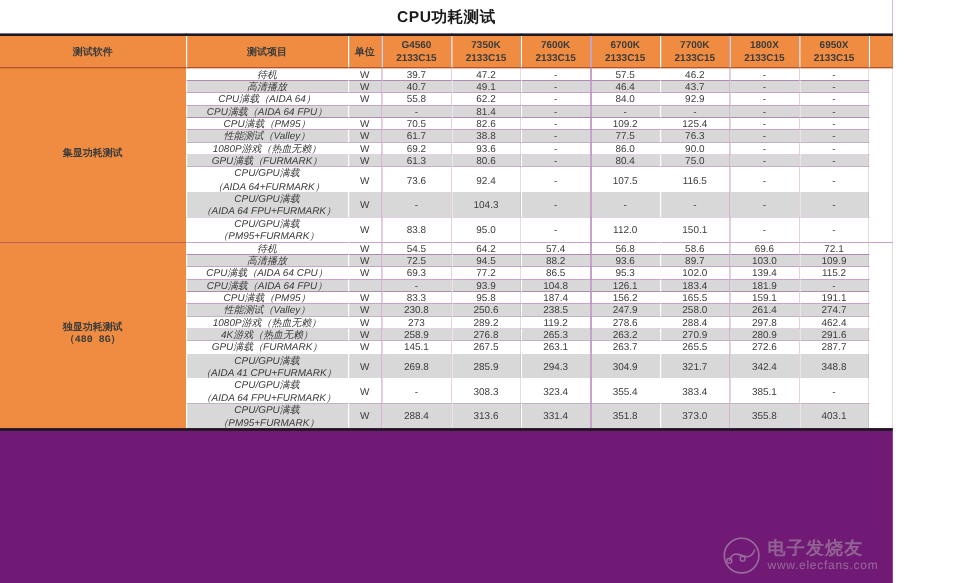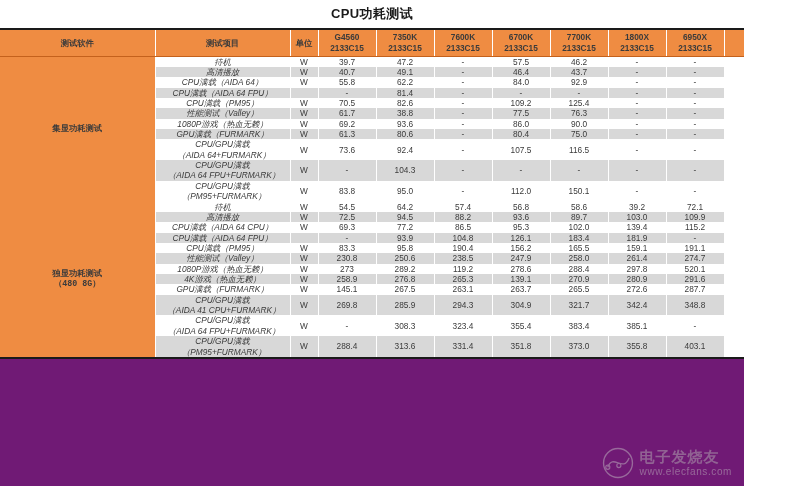--- a/index.html
+++ b/index.html
@@ -310,21 +310,21 @@
             <span class="g-line">独显功耗测试</span>
             <span class="g-line">（480 8G）</span>
           </td>
           <td class="item-cell"><span>待机</span></td>
           <td class="unit-cell">W</td>
           <td class="val-cell">54.5</td>
           <td class="val-cell">64.2</td>
           <td class="val-cell">57.4</td>
           <td class="val-cell">56.8</td>
           <td class="val-cell">58.6</td>
-          <td class="val-cell">39.2</td>
+          <td class="val-cell">69.6</td>
           <td class="val-cell">72.1</td>
           <td class="note-cell" rowspan="12">越低越好</td>
         </tr>
         <tr class="r-even">
           <td class="item-cell"><span>高清播放</span></td>
           <td class="unit-cell">W</td>
           <td class="val-cell">72.5</td>
           <td class="val-cell">94.5</td>
           <td class="val-cell">88.2</td>
           <td class="val-cell">93.6</td>
@@ -352,21 +352,21 @@
           <td class="val-cell">126.1</td>
           <td class="val-cell">183.4</td>
           <td class="val-cell">181.9</td>
           <td class="val-cell">-</td>
         </tr>
         <tr class="r-odd">
           <td class="item-cell"><span>CPU满载（PM95）</span></td>
           <td class="unit-cell">W</td>
           <td class="val-cell">83.3</td>
           <td class="val-cell">95.8</td>
-          <td class="val-cell">190.4</td>
+          <td class="val-cell">187.4</td>
           <td class="val-cell">156.2</td>
           <td class="val-cell">165.5</td>
           <td class="val-cell">159.1</td>
           <td class="val-cell">191.1</td>
         </tr>
         <tr class="r-even">
           <td class="item-cell"><span>性能测试（Valley）</span></td>
           <td class="unit-cell">W</td>
           <td class="val-cell">230.8</td>
           <td class="val-cell">250.6</td>
@@ -378,29 +378,29 @@
         </tr>
         <tr class="r-odd">
           <td class="item-cell"><span>1080P游戏（热血无赖）</span></td>
           <td class="unit-cell">W</td>
           <td class="val-cell">273</td>
           <td class="val-cell">289.2</td>
           <td class="val-cell">119.2</td>
           <td class="val-cell">278.6</td>
           <td class="val-cell">288.4</td>
           <td class="val-cell">297.8</td>
-          <td class="val-cell">520.1</td>
+          <td class="val-cell">462.4</td>
         </tr>
         <tr class="r-even">
           <td class="item-cell"><span>4K游戏（热血无赖）</span></td>
           <td class="unit-cell">W</td>
           <td class="val-cell">258.9</td>
           <td class="val-cell">276.8</td>
           <td class="val-cell">265.3</td>
-          <td class="val-cell">139.1</td>
+          <td class="val-cell">263.2</td>
           <td class="val-cell">270.9</td>
           <td class="val-cell">280.9</td>
           <td class="val-cell">291.6</td>
         </tr>
         <tr class="r-odd">
           <td class="item-cell"><span>GPU满载（FURMARK）</span></td>
           <td class="unit-cell">W</td>
           <td class="val-cell">145.1</td>
           <td class="val-cell">267.5</td>
           <td class="val-cell">263.1</td>

